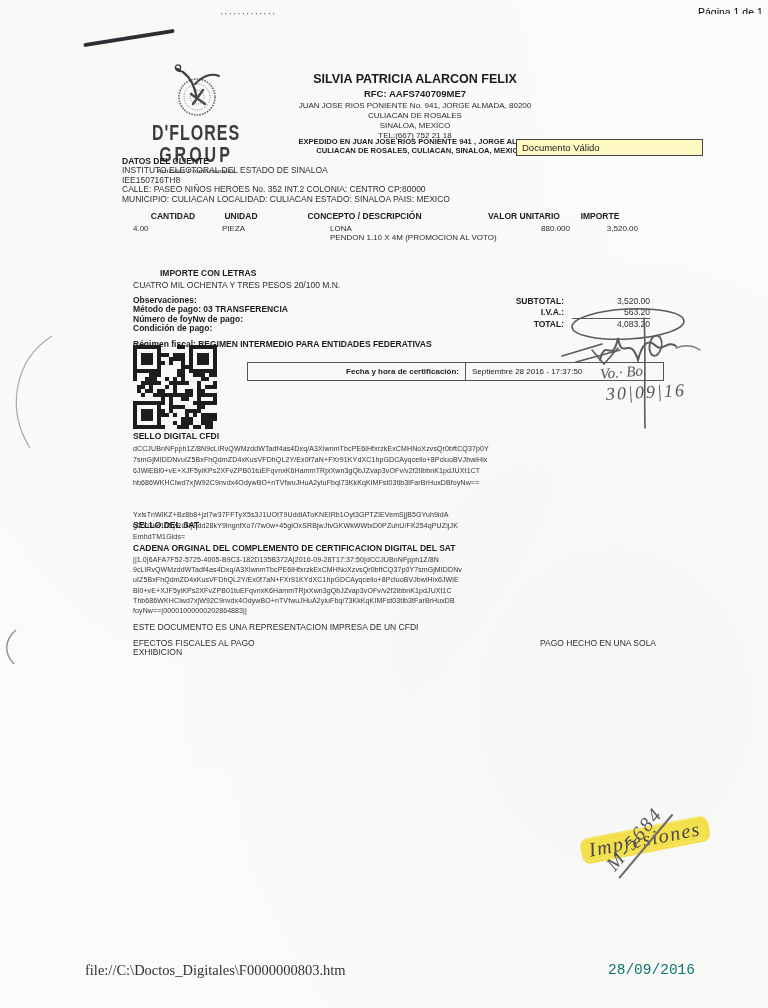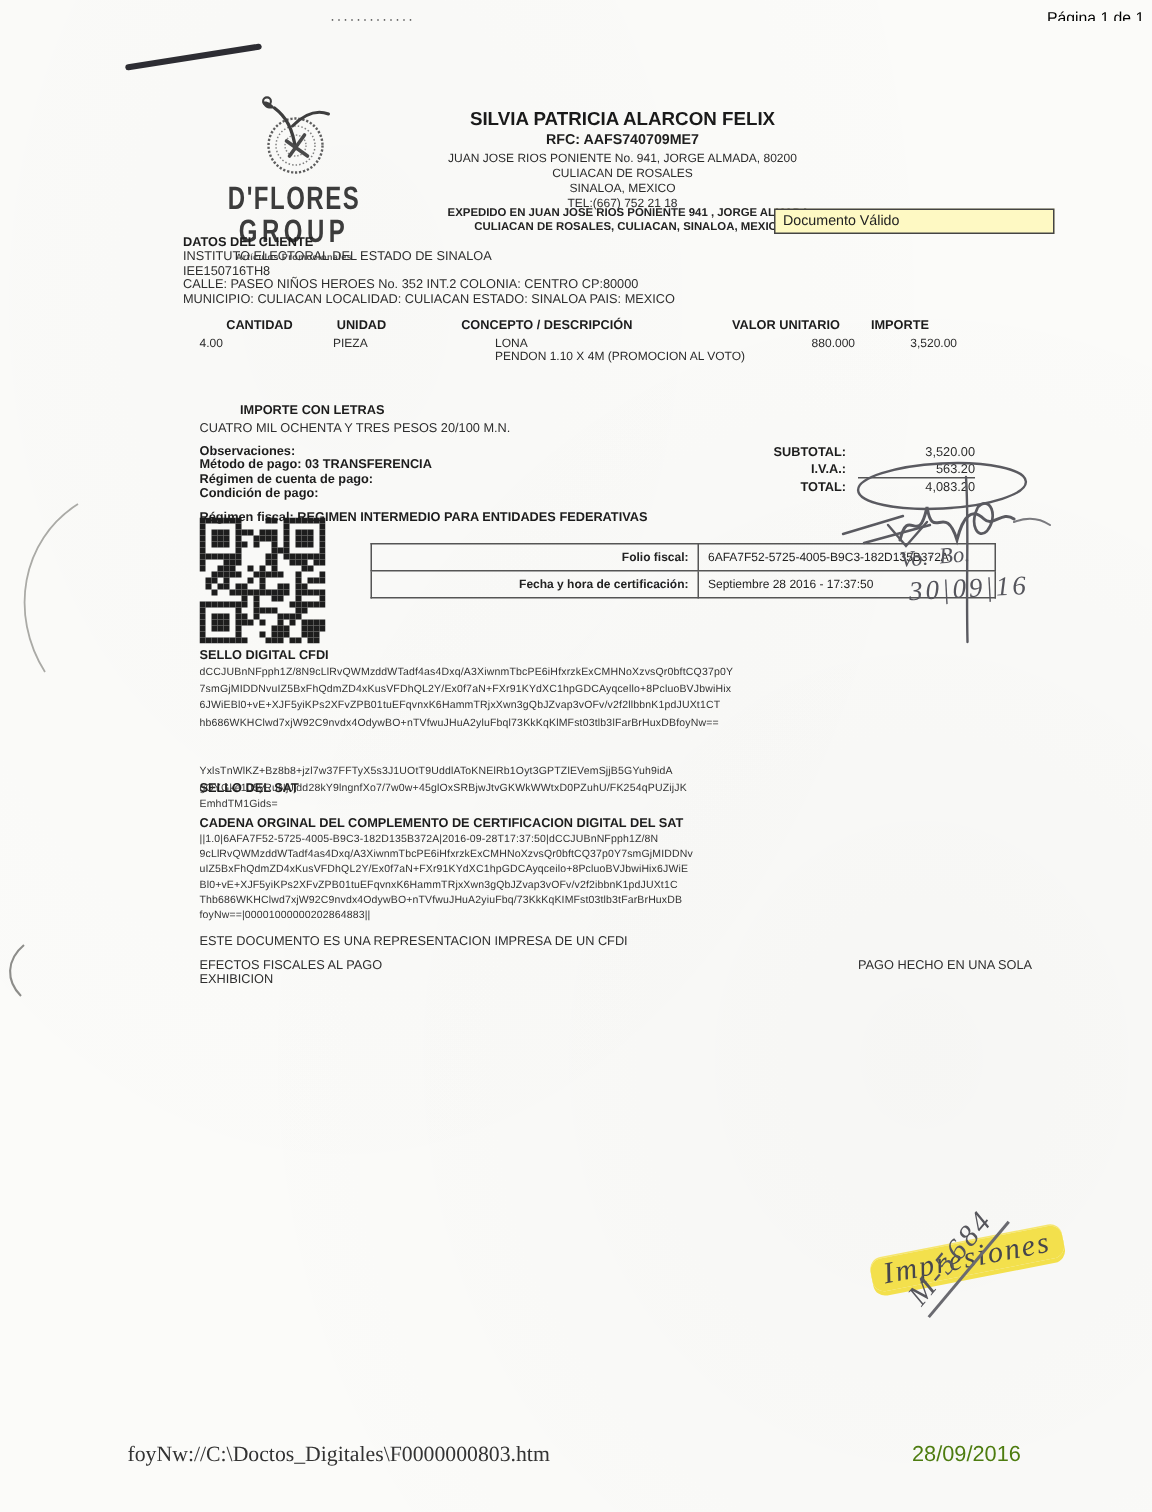--- a/index.html
+++ b/index.html
@@ -95,21 +95,21 @@
   <div class="abs" style="left:330px;top:233px;font-size:8px;">PENDON 1.10 X 4M (PROMOCION AL VOTO)</div>
   <div class="abs r" style="left:470px;top:224px;width:100px;font-size:8px;">880.000</div>
   <div class="abs r" style="left:558px;top:224px;width:80px;font-size:8px;">3,520.00</div>
 
   <div class="abs lbl" style="left:133px;top:268px;margin-left:27px;">IMPORTE CON LETRAS</div>
   <div class="abs txt" style="left:133px;top:280px;">CUATRO MIL OCHENTA Y TRES PESOS 20/100 M.N.</div>
 
   <div class="abs" style="left:133px;top:296px;line-height:9.4px;">
     <div class="lbl">Observaciones:</div>
     <div class="lbl">Método de pago: 03 TRANSFERENCIA</div>
-    <div class="lbl">Régimen de cuenta de pago:</div>
+    <div class="lbl">Número de foyNw de pago:</div>
     <div class="lbl">Condición de pago:</div>
   </div>
   <div class="abs lbl" style="left:133px;top:339px;">Régimen fiscal: REGIMEN INTERMEDIO PARA ENTIDADES FEDERATIVAS</div>
 
   <div class="abs lbl r" style="left:468px;top:296px;width:96px;">SUBTOTAL:</div>
   <div class="abs r txt" style="left:572px;top:296px;width:78px;">3,520.00</div>
   <div class="abs lbl r" style="left:468px;top:307px;width:96px;">I.V.A.:</div>
   <div class="abs r txt" style="left:572px;top:307px;width:78px;border-bottom:1px solid #555;padding-bottom:1px;">563.20</div>
   <div class="abs lbl r" style="left:468px;top:319px;width:96px;">TOTAL:</div>
   <div class="abs r txt" style="left:572px;top:319px;width:78px;">4,083.20</div>
@@ -353,24 +353,20 @@
         <rect x="48" y="80" width="4" height="4" fill="#1d1d1d"></rect>
         <rect x="52" y="80" width="4" height="4" fill="#1d1d1d"></rect>
         <rect x="60" y="80" width="4" height="4" fill="#1d1d1d"></rect>
         <rect x="64" y="80" width="4" height="4" fill="#1d1d1d"></rect>
         <rect x="72" y="80" width="4" height="4" fill="#1d1d1d"></rect>
         <rect x="76" y="80" width="4" height="4" fill="#1d1d1d"></rect>
       </svg></div>
 
   <table class="certtable abs" style="left:247px;top:362px;">
     <tbody>
-        <tr>
-      <td class="k">Folio fiscal:</td>
-      <td class="v">6AFA7F52-5725-4005-B9C3-182D135B372A</td>
-    </tr>
     <tr>
       <td class="k">Fecha y hora de certificación:</td>
       <td class="v">Septiembre 28 2016 - 17:37:50</td>
     </tr>
   </tbody>
     </table>
 
   <svg class="abs" style="left:540px;top:288px;" width="228" height="150" viewBox="0 0 228 150">
     <g fill="none" stroke="#5a5a60" stroke-linecap="round">
       <ellipse cx="88" cy="36" rx="56" ry="15" stroke-width="1.6" transform="rotate(-3 88 36)"></ellipse>
@@ -410,28 +406,28 @@
     <div class="cad-small">9cLlRvQWMzddWTadf4as4Dxq/A3XiwnmTbcPE6iHfxrzkExCMHNoXzvsQr0bftCQ37p0Y7smGjMIDDNv</div>
     <div class="cad-small">uIZ5BxFhQdmZD4xKusVFDhQL2Y/Ex0f7aN+FXr91KYdXC1hpGDCAyqceilo+8PcluoBVJbwiHix6JWiE</div>
     <div class="cad-small">Bl0+vE+XJF5yiKPs2XFvZPB01tuEFqvnxK6HammTRjxXwn3gQbJZvap3vOFv/v2f2ibbnK1pdJUXt1C</div>
     <div class="cad-small">Thb686WKHClwd7xjW92C9nvdx4OdywBO+nTVfwuJHuA2yiuFbq/73KkKqKIMFst03tlb3tFarBrHuxDB</div>
     <div class="cad-small">foyNw==|00001000000202864883||</div>
   </div>
 
   <div class="abs txt" style="left:133px;top:622px;">ESTE DOCUMENTO ES UNA REPRESENTACION IMPRESA DE UN CFDI</div>
   <div class="abs txt" style="left:133px;top:638px;">EFECTOS FISCALES AL PAGO</div>
   <div class="abs txt" style="left:133px;top:647px;">EXHIBICION</div>
-  <div class="abs txt" style="left:572px;top:638px;">PAGO HECHO EN UNA SOLA</div>
+  <div class="abs txt" style="left:540px;top:638px;">PAGO HECHO EN UNA SOLA</div>
 
   <svg class="abs" style="left:0;top:628px;" width="22" height="40" viewBox="0 0 22 40">
     <path d="M16,2 C4,12 4,26 14,36" fill="none" stroke="#8d8d8a" stroke-width="1.4"></path>
   </svg>
 
   <div class="abs" style="left:580px;top:828px;transform:rotate(-11deg);">
     <span class="hand" style="font-size:20px;letter-spacing:1.5px;color:#46464c;background:#f3e04c;box-shadow:0 3px 0 #f3e04c, 0 -1px 0 #f6e66e;border-radius:8px;padding:0 8px;">Impresiones</span>
   </div>
   <div class="abs" style="left:600px;top:862px;transform:rotate(-50deg);transform-origin:left top;">
     <span class="hand" style="font-size:20px;letter-spacing:2px;color:#56565c;border-bottom:2px solid #6a6a70;padding:0 6px 2px 2px;">M-5684</span>
   </div>
 
-  <div class="abs" style="left:85px;top:962px;font-family:'Liberation Serif',serif;font-size:14.5px;color:#333;">foyNw://C:\Doctos_Digitales\F0000000803.htm</div>
-  <div class="abs" style="left:608px;top:962px;font-family:Liberation Sans, sans-serif;font-size:14.5px;color:#4d7c0f;">28/09/2016</div>
+  <div class="abs" style="left:85px;top:962px;font-family:'Liberation Serif',serif;font-size:14.5px;color:#333;">file://C:\Doctos_Digitales\F0000000803.htm</div>
+  <div class="abs" style="left:608px;top:962px;font-family:Liberation Mono, monospace;font-size:14.5px;color:#0f766e;">28/09/2016</div>
 </div>
 
 </body></html>

